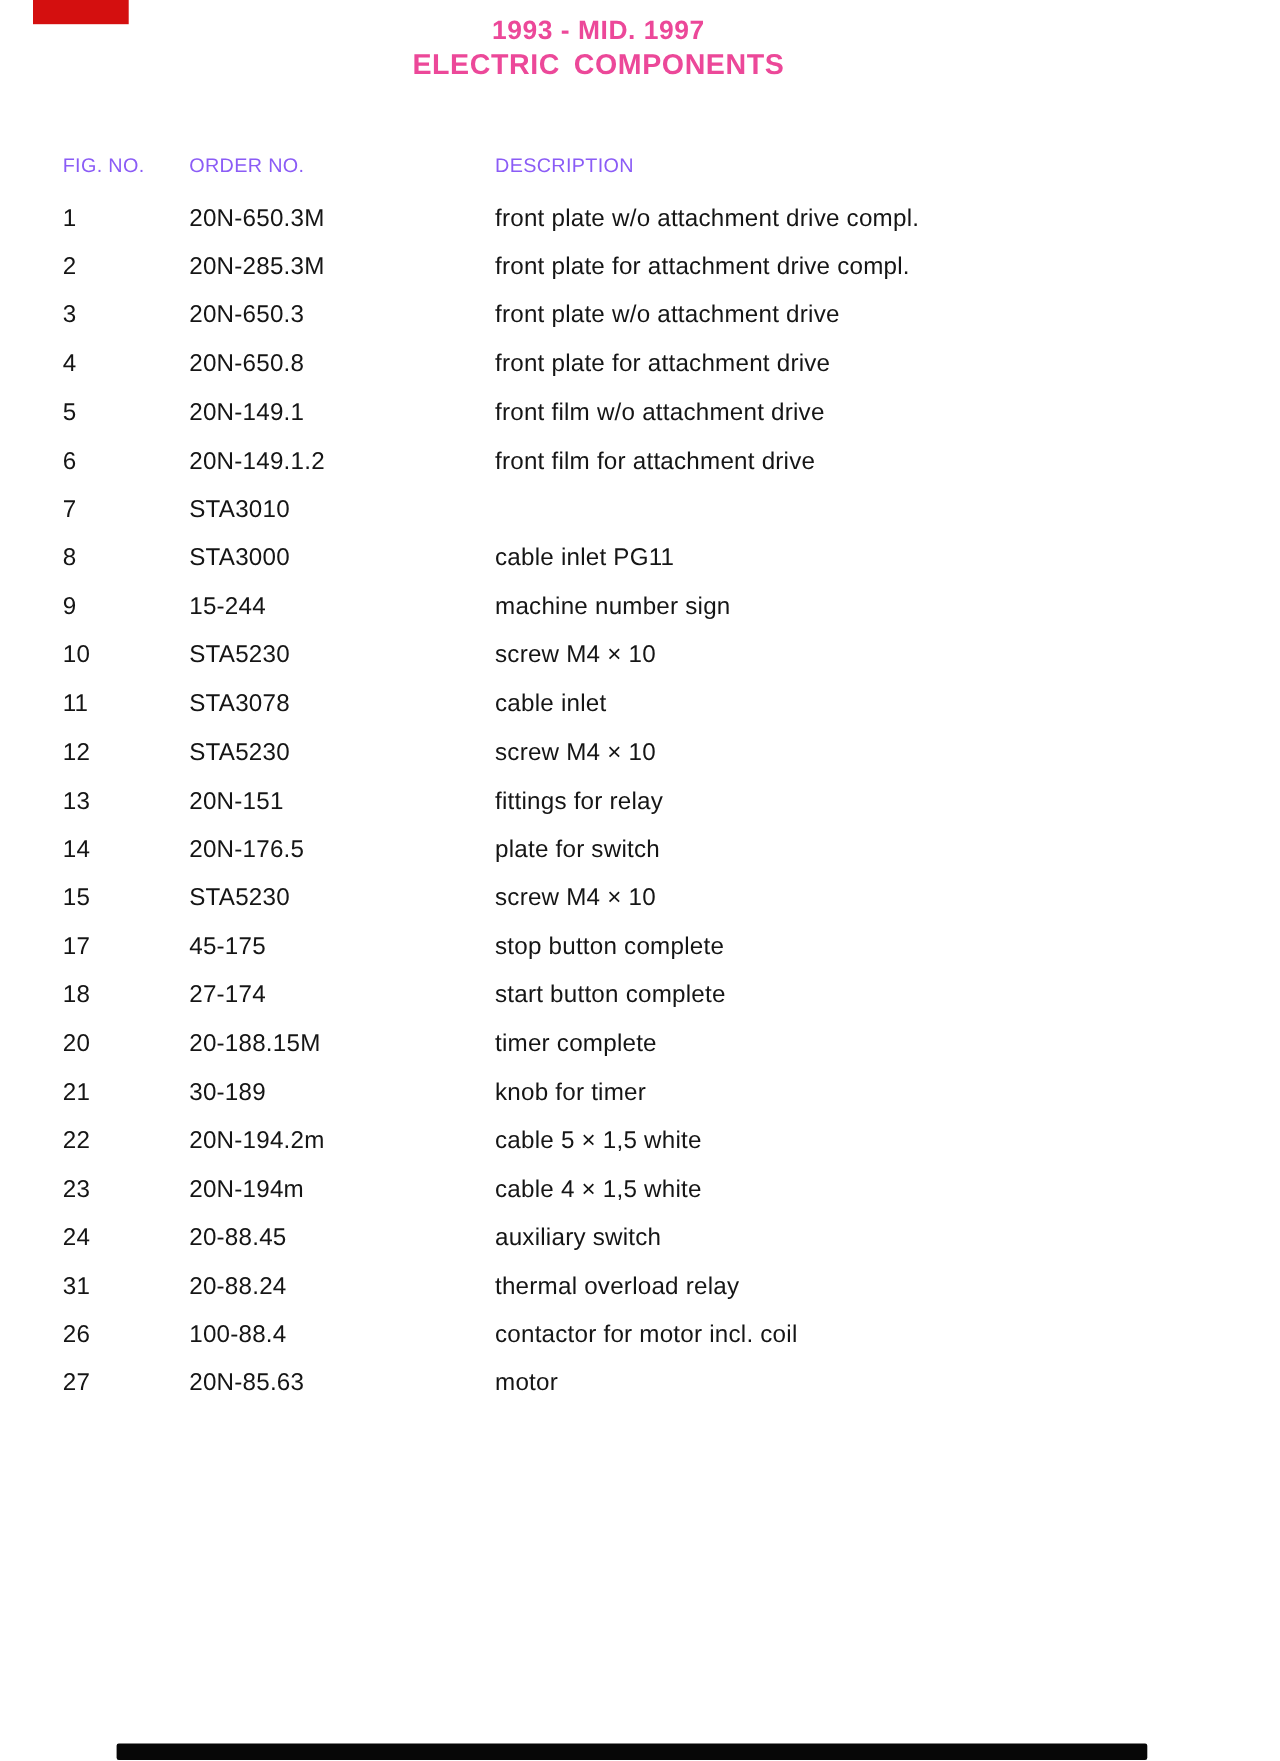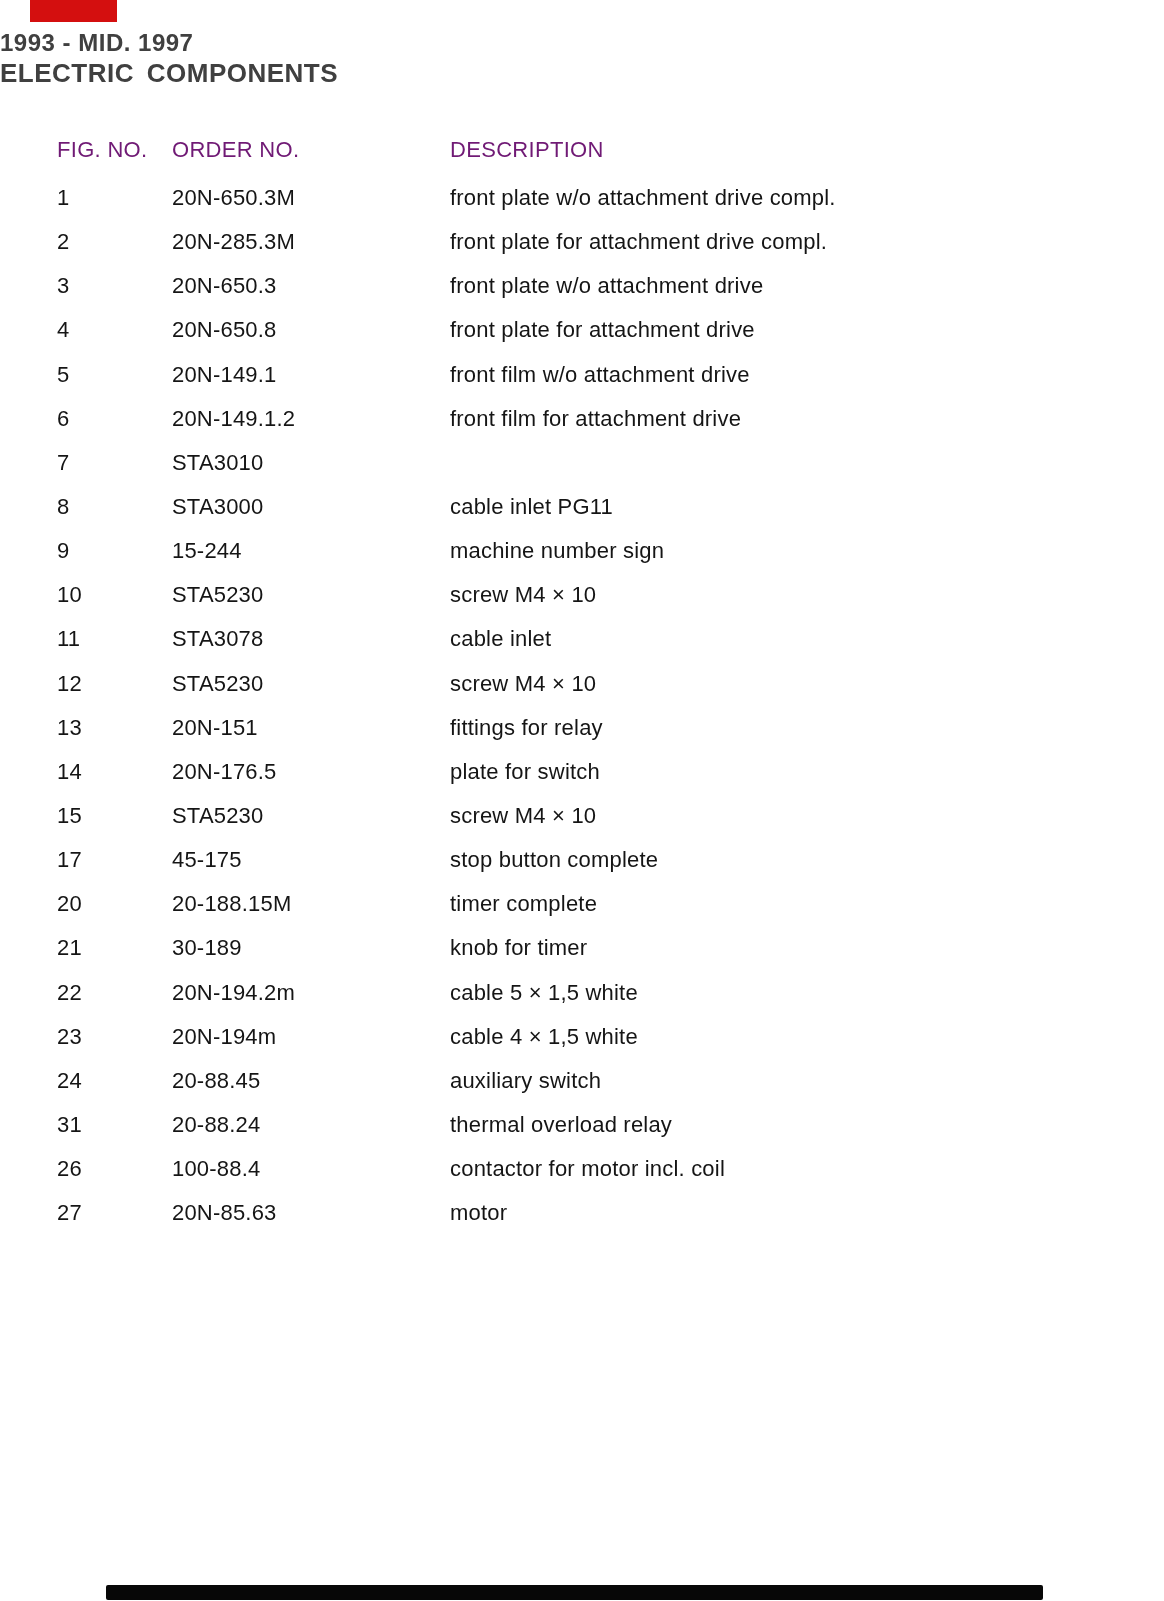--- a/index.html
+++ b/index.html
@@ -25,25 +25,26 @@
   .artifact-black {
     position: absolute;
     left: 106px;
     top: 1585px;
     width: 937px;
     height: 15px;
     border-radius: 2px;
   }
   .title-block {
     position: absolute;
-    top: 28px;
+    top: 13px;
     left: 0;
     width: 1088px;
+    text-align: center;
     font-weight: 700;
-    color: #404040;
+    color: #ec4899;
   }
   .title-line1 {
     font-size: 24px;
     line-height: 30px;
     letter-spacing: 0.5px;
   }
   .title-line2 {
     font-size: 26px;
     line-height: 30px;
     letter-spacing: 0.5px;
@@ -51,23 +52,23 @@
   }
   .parts-table {
     position: absolute;
     left: 57px;
     top: 137px;
     width: 1060px;
   }
   .thead {
     display: grid;
     grid-template-columns: 115px 278px 1fr;
-    font-size: 22px;
+    font-size: 18px;
     line-height: 26px;
-    color: #701a75;
+    color: #8b5cf6;
   }
   .thead .hcell {
     white-space: nowrap;
     letter-spacing: 0.3px;
   }
   .tbody {
     position: absolute;
     top: 48px;
     left: 0;
     width: 100%;
@@ -174,20 +175,25 @@
         <span class="cell">15</span>
         <span class="cell">STA5230</span>
         <span class="cell">screw M4 × 10</span>
       </div>
       <div class="trow">
         <span class="cell">17</span>
         <span class="cell">45-175</span>
         <span class="cell">stop button complete</span>
       </div>
       <div class="trow">
+        <span class="cell">18</span>
+        <span class="cell">27-174</span>
+        <span class="cell">start button complete</span>
+      </div>
+      <div class="trow">
         <span class="cell">20</span>
         <span class="cell">20-188.15M</span>
         <span class="cell">timer complete</span>
       </div>
       <div class="trow">
         <span class="cell">21</span>
         <span class="cell">30-189</span>
         <span class="cell">knob for timer</span>
       </div>
       <div class="trow">

